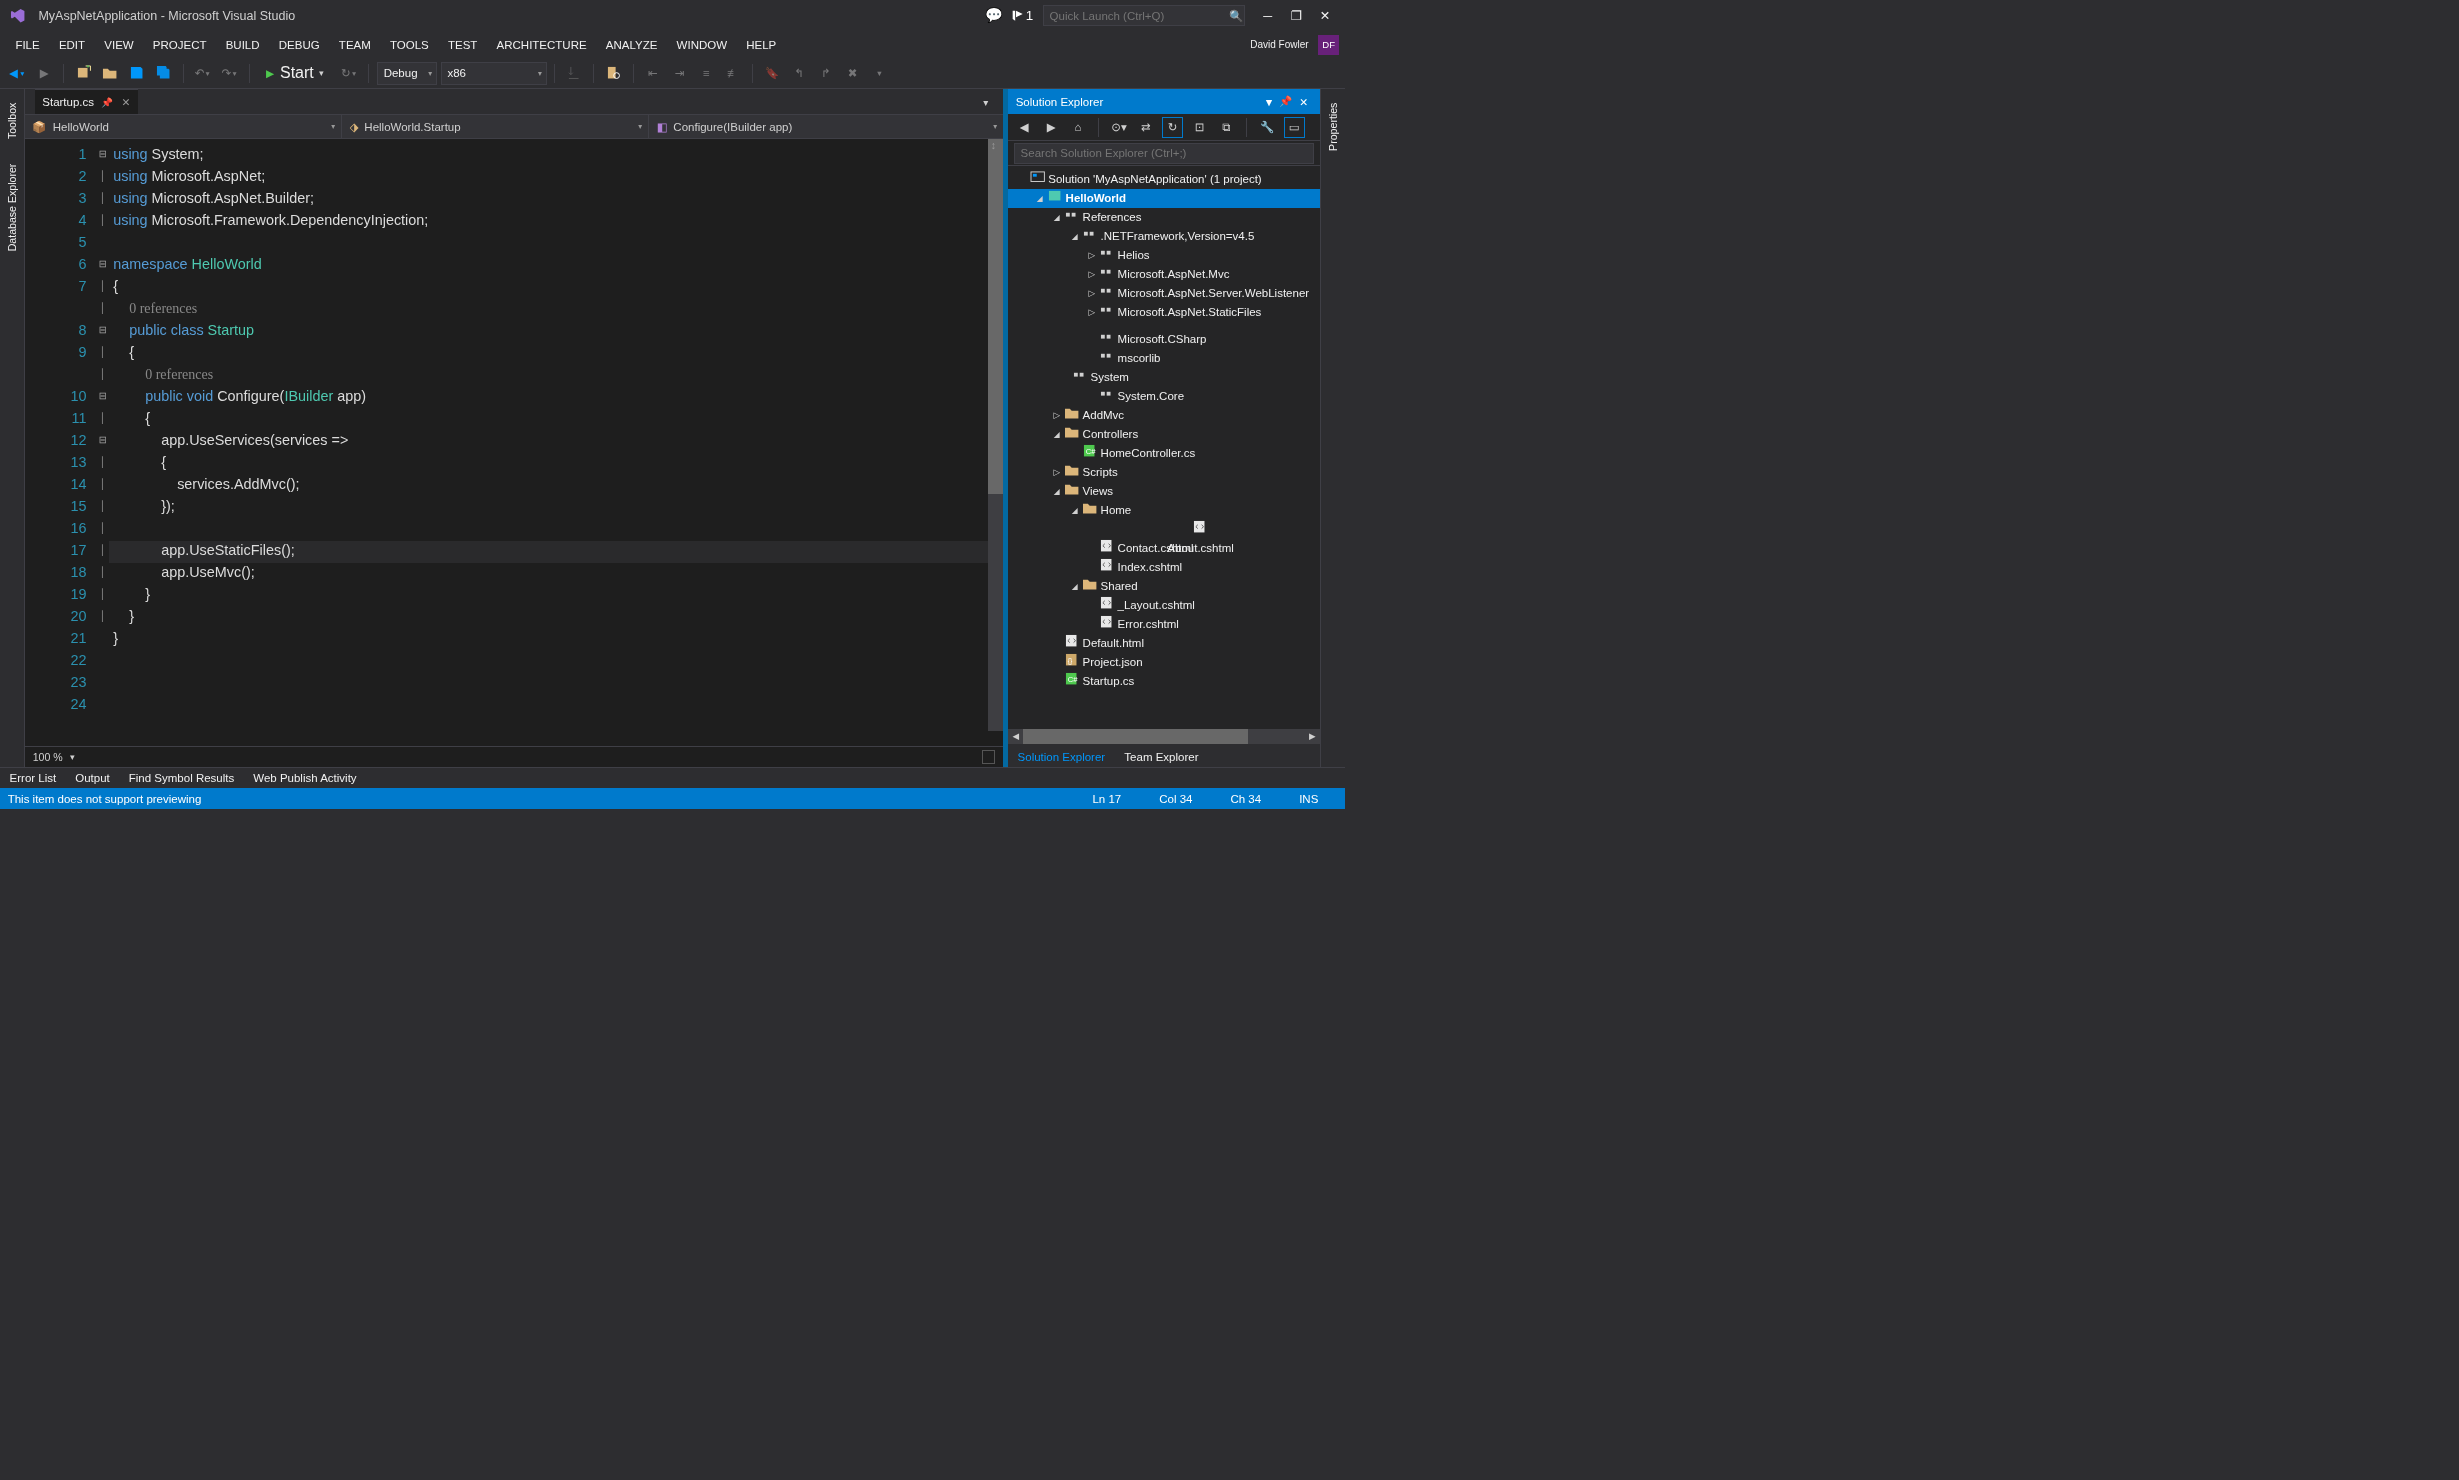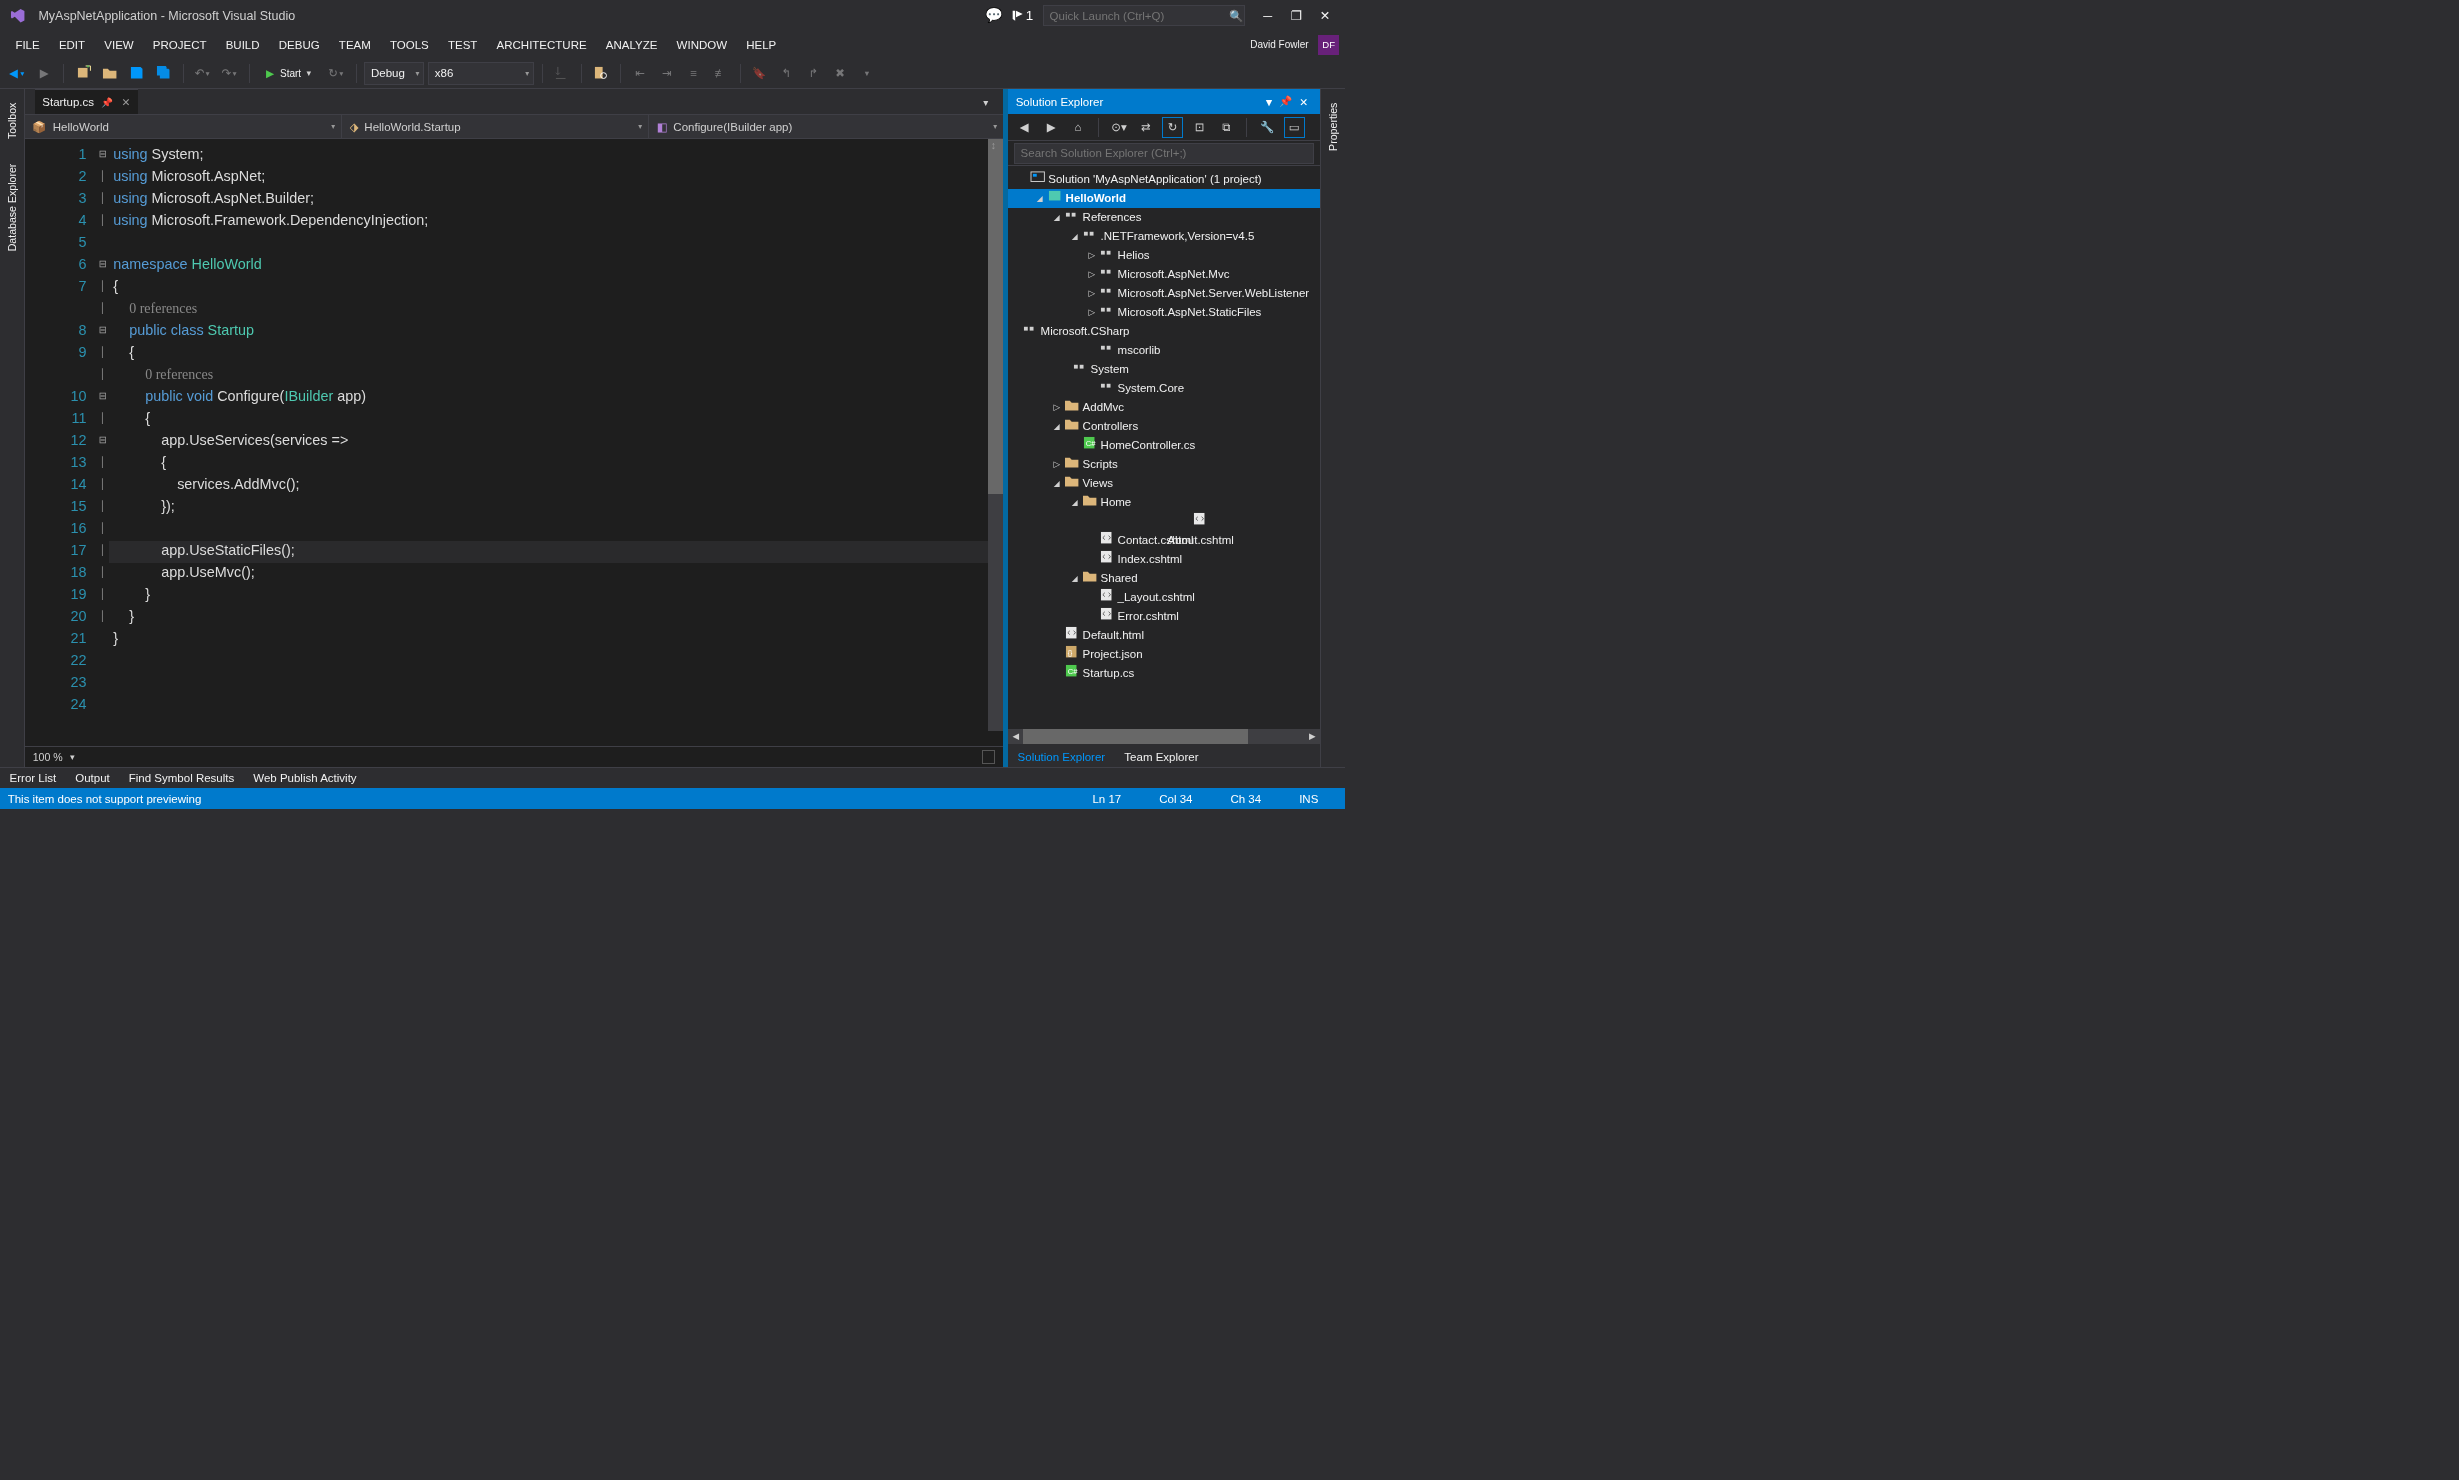--- a/index.html
+++ b/index.html
@@ -20,21 +20,21 @@
   .menubar .menu-item { padding:0 9.6px; font-size:11.5px; color:#f1f1f1; cursor:pointer; height:100%; display:flex; align-items:center; }
   .menubar .user-name { margin-left:auto; font-size:10px; color:#f1f1f1; padding-right:5.8px; }
   .menubar .user-box { width:21px; height:20px; background:#68217a; color:#fff; font-size:9.6px; display:flex; align-items:center; justify-content:center; margin-left:3.8px; }
 
   .toolbar { height:31px; background:#2d2d30; border-bottom:1px solid #3f3f46; display:flex; align-items:center; padding:0 5.8px; gap:3.8px; }
   .tb-btn { width:23px; height:23px; display:flex; align-items:center; justify-content:center; color:#d0d0d0; cursor:pointer; position:relative; }
   .tb-sep { width:1px; height:19px; background:#3f3f46; margin:0 3.8px; }
   .tb-btn.nav-back { color:#0097fb; }
   .tb-start { display:flex; align-items:center; height:23px; padding:0 7.7px; cursor:pointer; border:1px solid transparent; }
   .tb-start .play { color:#4ec94e; margin-right:5.8px; font-size:10.6px; }
-  .tb-start .txt { font-size:10px;text-align:right; }
+  .tb-start .txt { font-size:16px;text-align:right; }
   .tb-start .chev { margin-left:3.8px; font-size:7.7px; color:#d0d0d0; }
   .tb-combo { height:23px; background:#333337; border:1px solid #3f3f46; color:#f1f1f1; padding:0 17.3px 0 5.8px; font-size:11.5px; display:flex; align-items:center; position:relative; cursor:pointer; }
   .tb-combo::after { content:'▾'; position:absolute; right:3.8px; font-size:7.7px; color:#999; }
   .tb-btn.dim { opacity:.45; }
 
   .main { display:flex; height:calc(100% - 31px - 27px - 31px - 21px - 21px); }
 
   .left-gutter { width:25px; background:#2d2d30; border-right:1px solid #3f3f46; display:flex; flex-direction:column; align-items:center; padding-top:9.6px; gap:17.3px; }
   .left-gutter .side-tab { writing-mode:vertical-rl; font-size:10.6px; color:#f1f1f1; cursor:pointer; padding:3.8px 1.9px; transform:rotate(180deg); }
 
@@ -386,21 +386,21 @@
           <span>Microsoft.AspNet.Server.WebListener</span>
         </div>
         <div class="tree-row" style="padding-left: 77px;">
           <span class="arrow closed"></span>
           <span class="ico"><svg width="15.4" height="13.4" viewBox="0 0 16 14">
               <rect x="2" y="5" width="4" height="4" fill="#d0d0d0"></rect>
               <rect x="8" y="5" width="4" height="4" fill="#d0d0d0"></rect>
             </svg></span>
           <span>Microsoft.AspNet.StaticFiles</span>
         </div>
-        <div class="tree-row" style="">
+        <div class="tree-row" style="padding-left: 77px; margin-top: 8px;">
           <span class="arrow "></span>
           <span class="ico"><svg width="15.4" height="13.4" viewBox="0 0 16 14">
               <rect x="2" y="5" width="4" height="4" fill="#d0d0d0"></rect>
               <rect x="8" y="5" width="4" height="4" fill="#d0d0d0"></rect>
             </svg></span>
           <span>Microsoft.CSharp</span>
         </div>
         <div class="tree-row" style="padding-left: 77px;">
           <span class="arrow "></span>
           <span class="ico"><svg width="15.4" height="13.4" viewBox="0 0 16 14">

